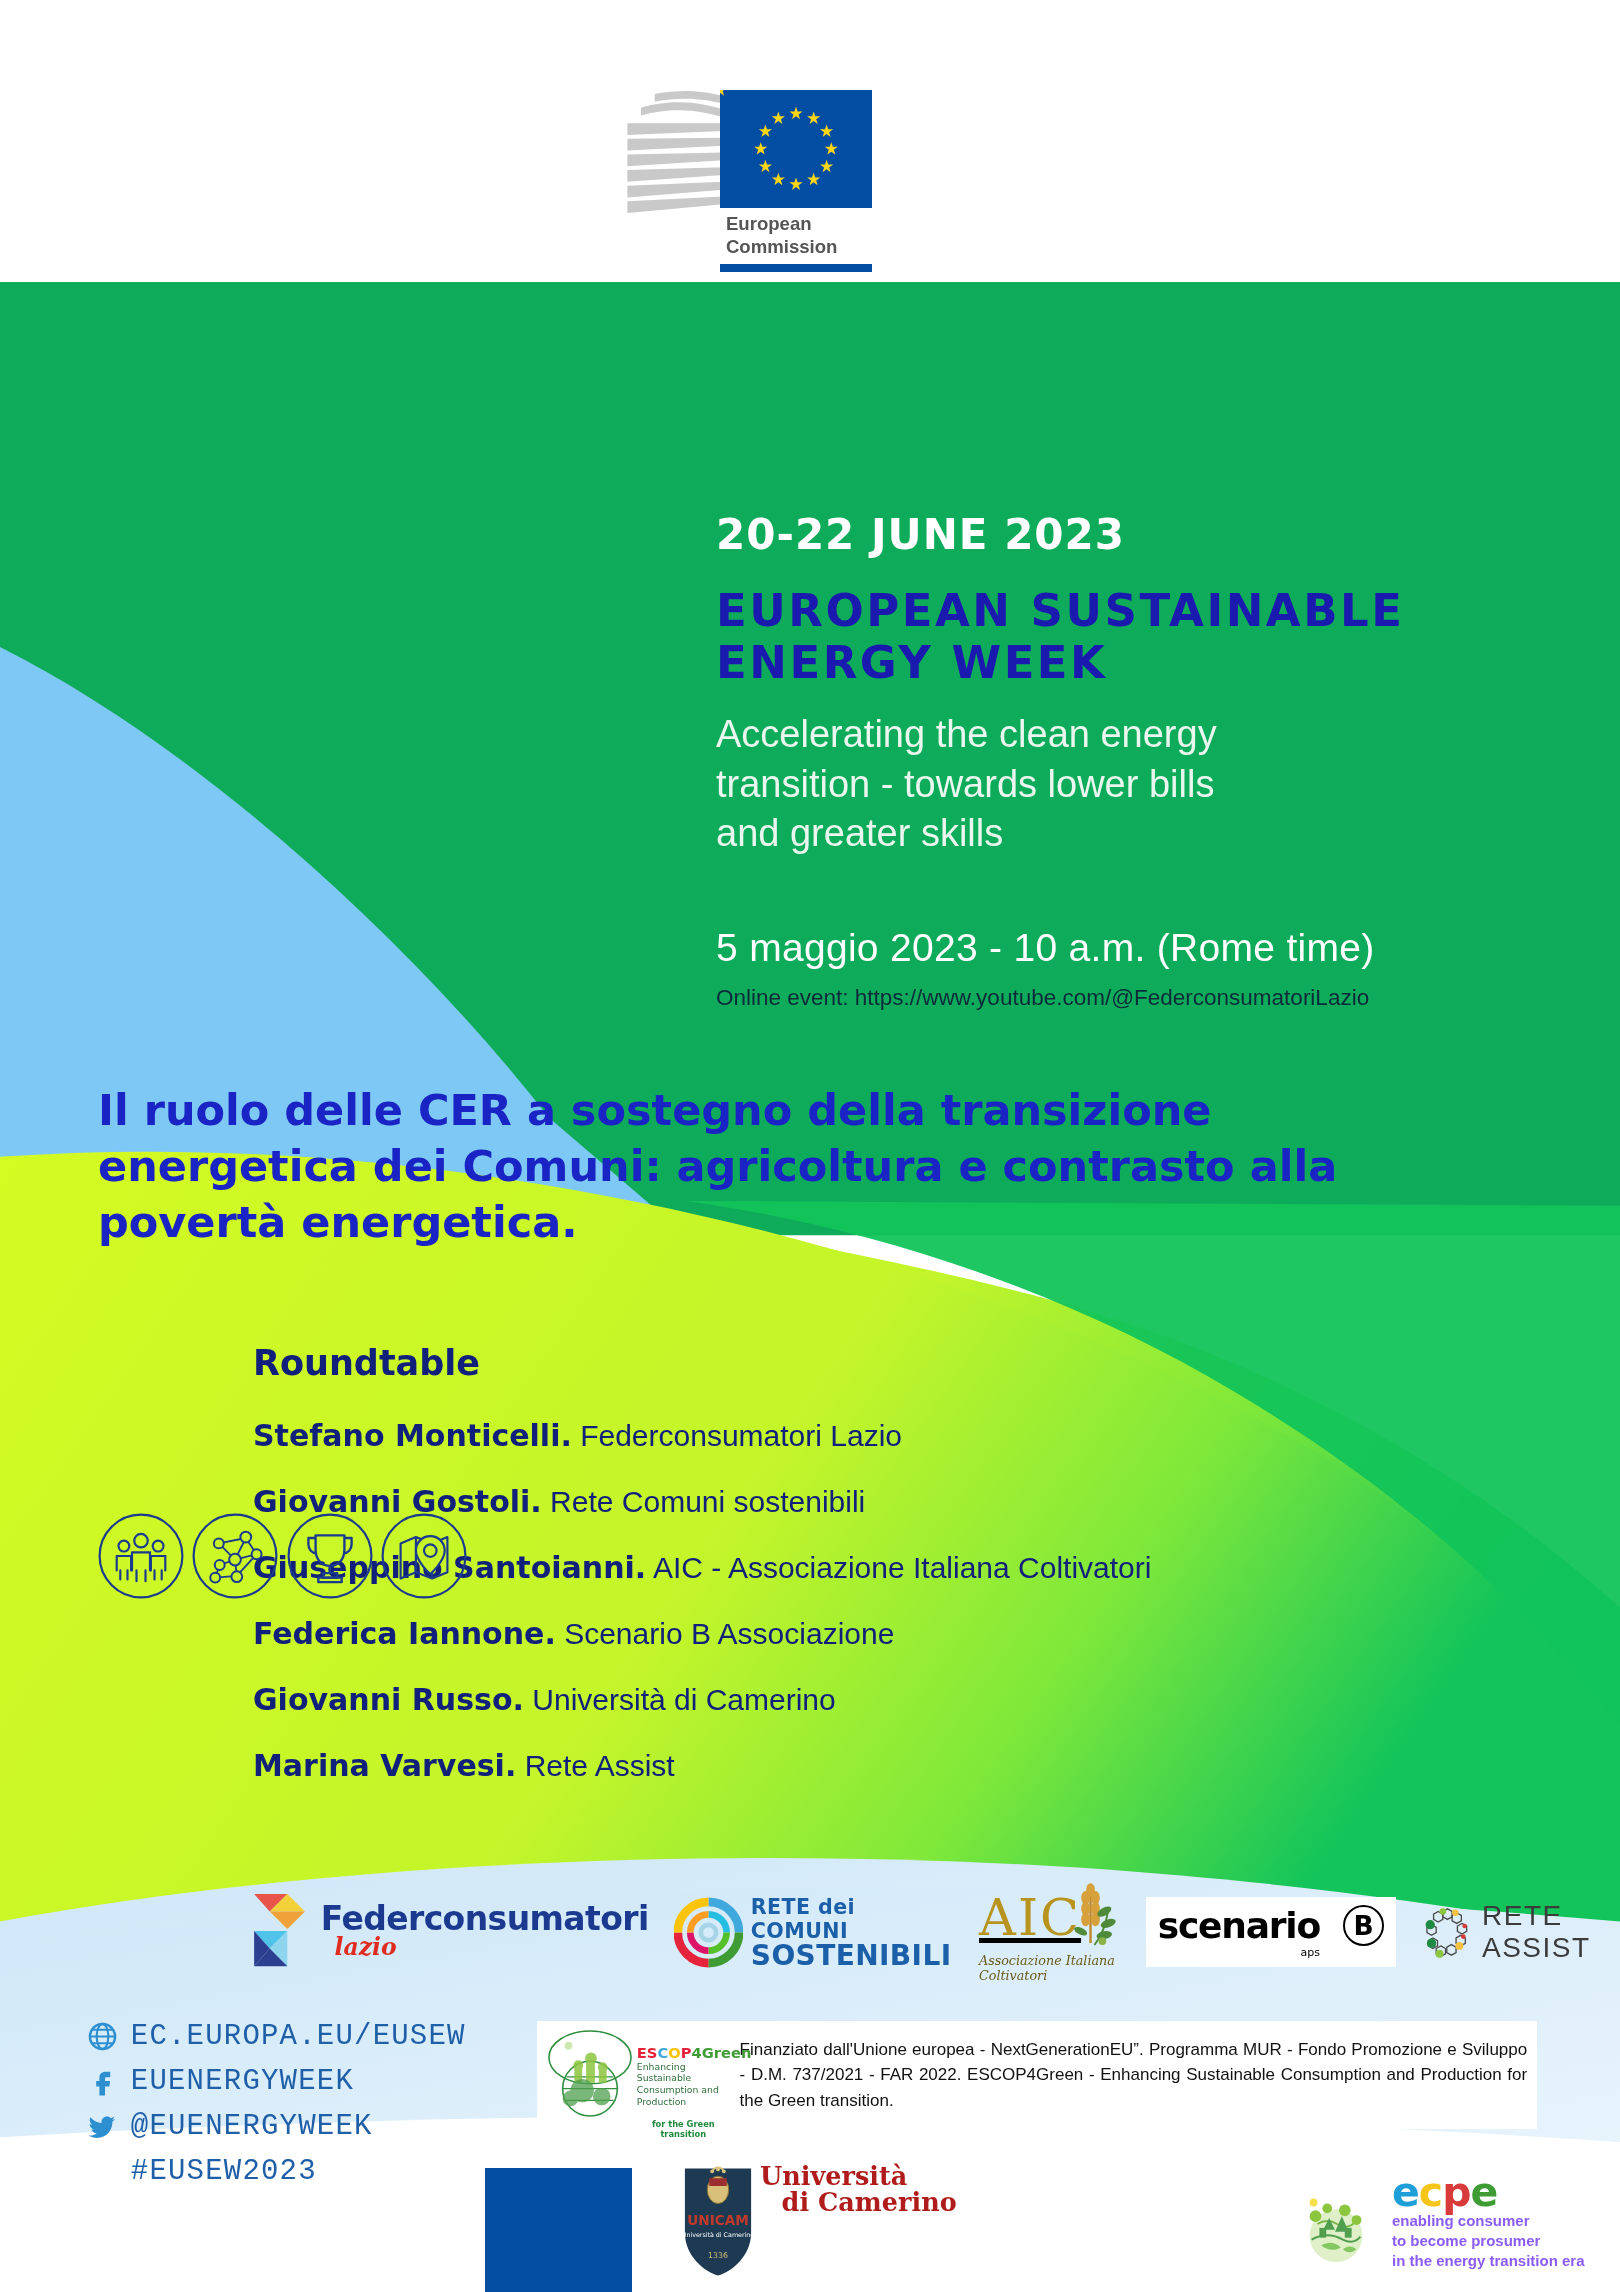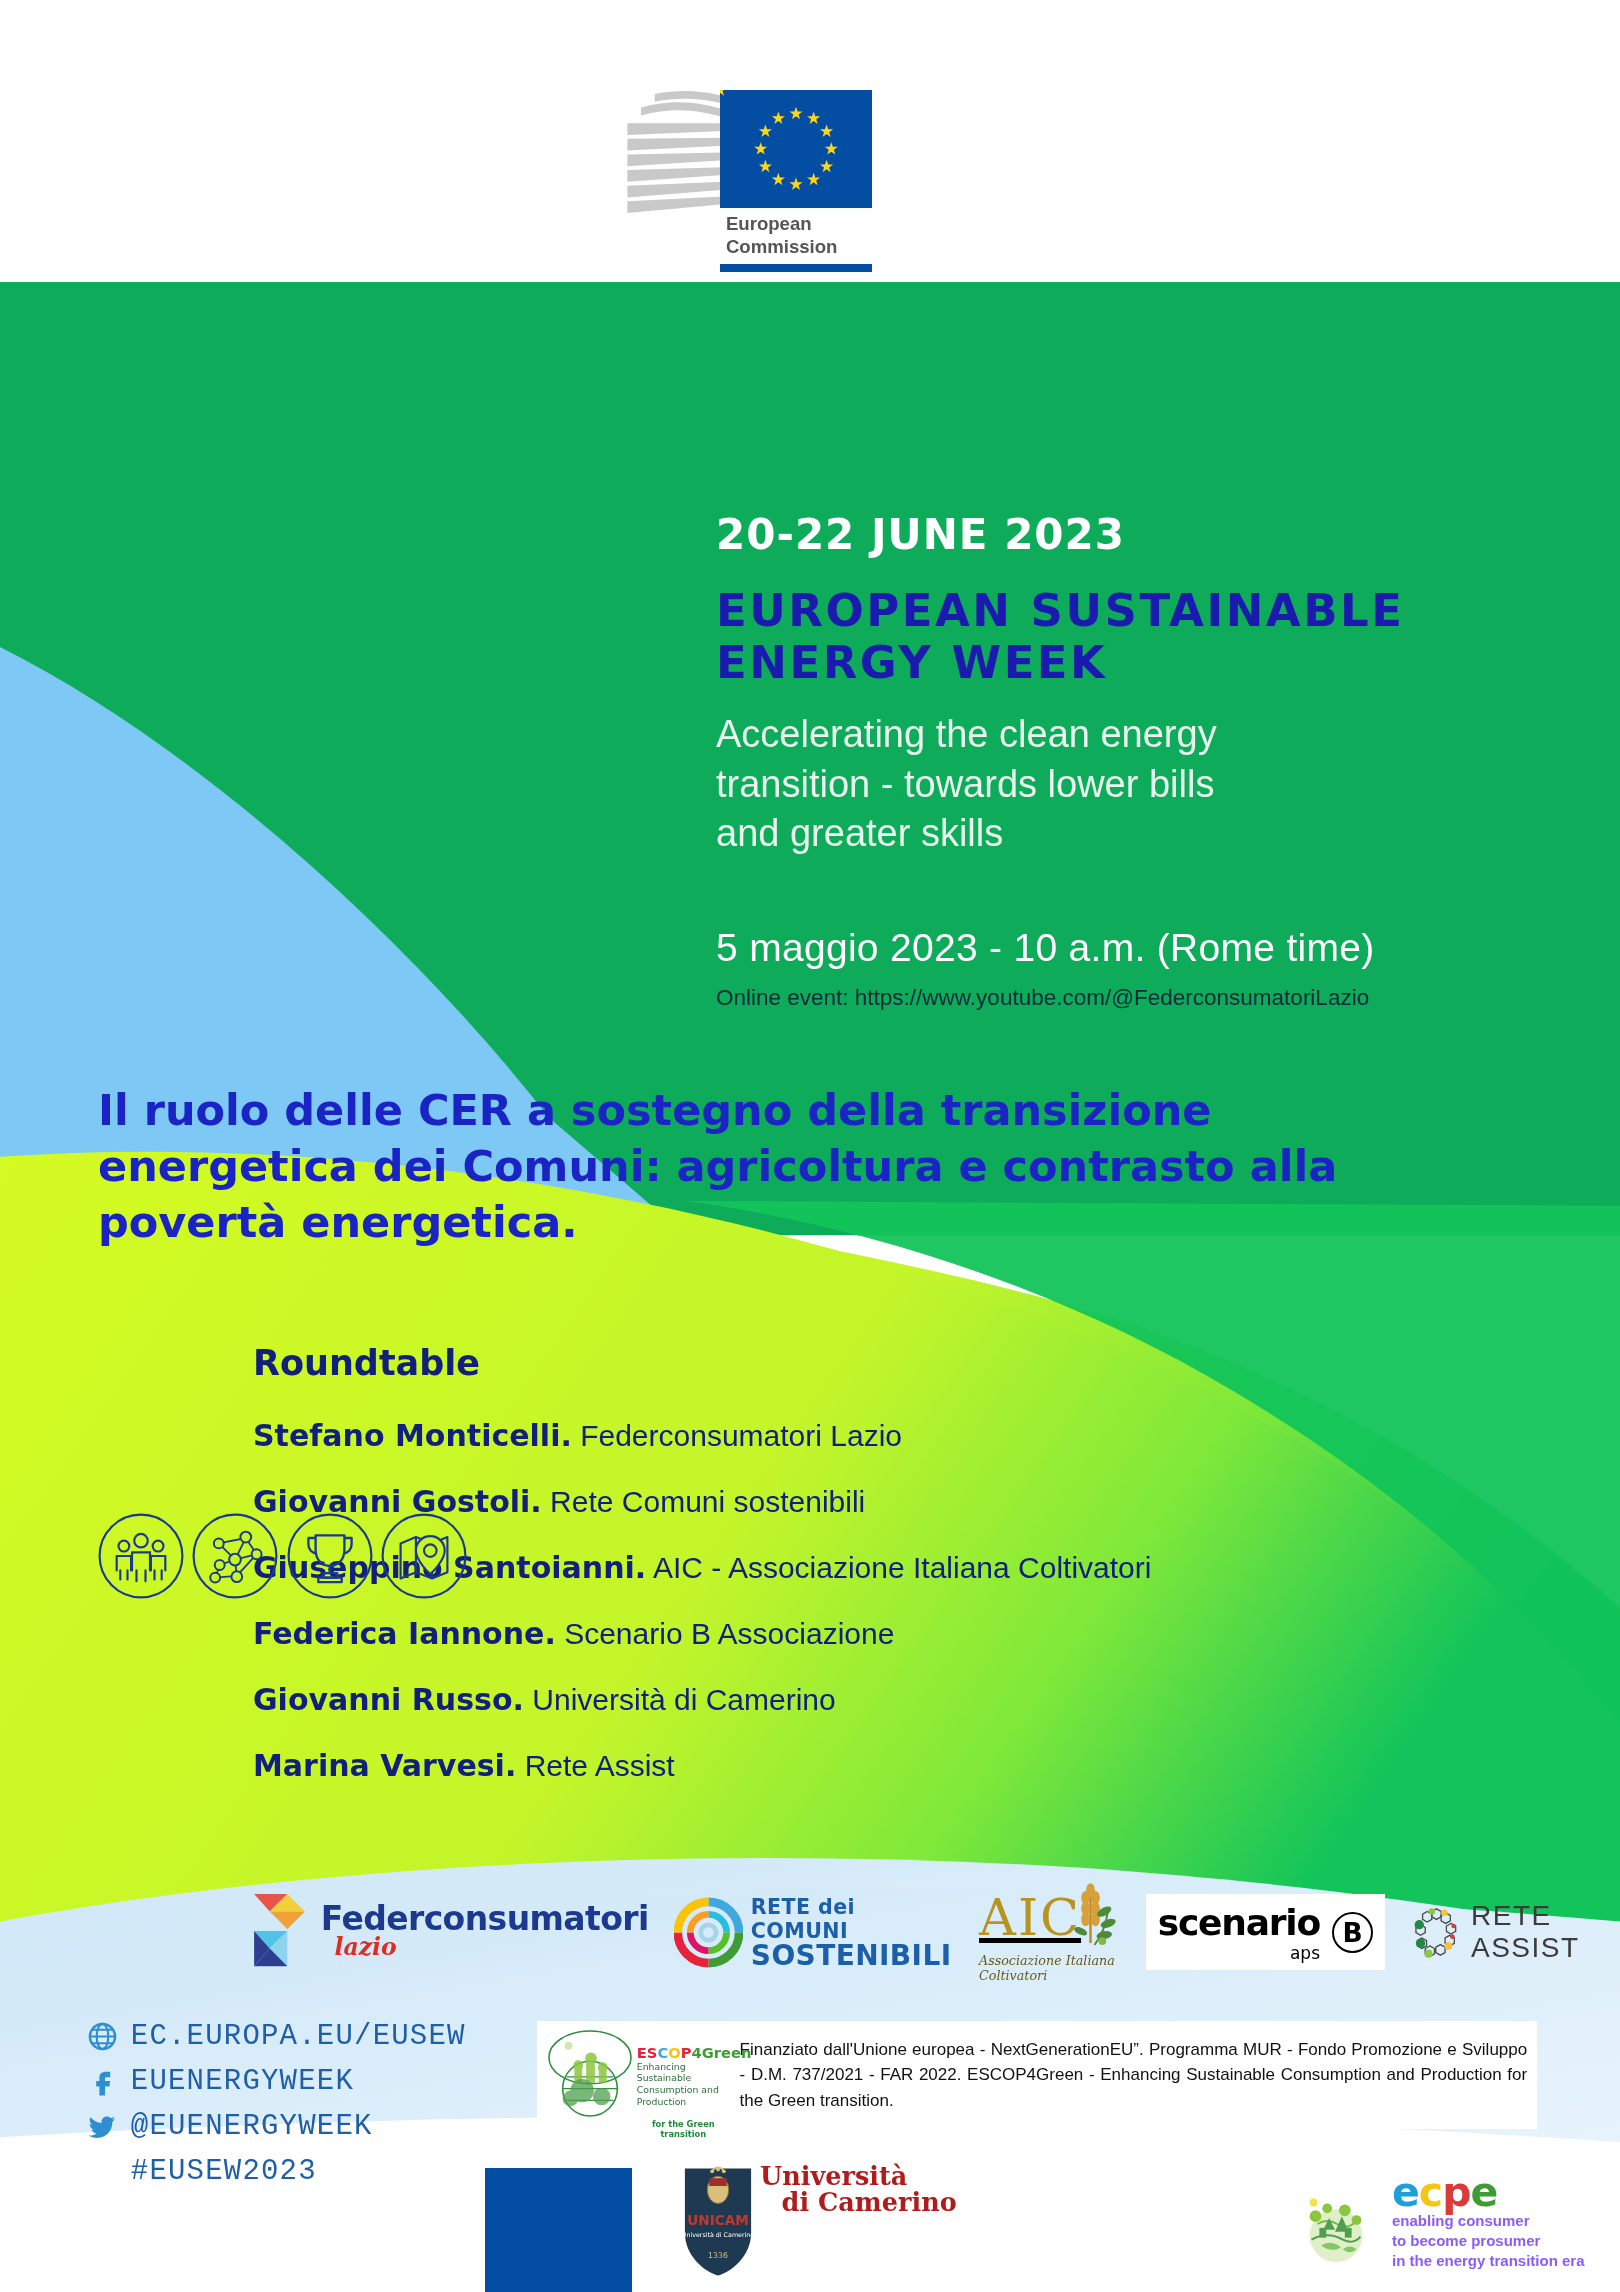--- a/index.html
+++ b/index.html
@@ -81,24 +81,24 @@
               margin-top:-2px; margin-left:13.7px; font-family:"DejaVu Serif", serif; }
 
   .rc-l1 { font-size:20.6px; font-weight:bold; color:#1b5fa8; letter-spacing:0.4px;
            font-family:"DejaVu Sans", sans-serif; }
   .rc-l2 { font-size:28px; font-weight:bold; color:#1b5fa8; letter-spacing:0.4px;
            font-family:"DejaVu Sans", sans-serif; line-height:0.95; }
 
   .aic-word { font-size:51px; color:#b8941f; font-family:"DejaVu Serif", serif; letter-spacing:2px; }
   .aic-sub { font-size:12.7px; color:#6a5a1a; font-style:italic; font-family:"DejaVu Serif", serif; }
 
-  .sc-box { background:#ffffff; padding:7.8px 11.8px; display:flex; align-items:center; gap:12px; }
+  .sc-box { background:#ffffff; padding:7.8px 11.8px; display:flex; gap:23px; }
   .sc-word { font-size:36px; font-weight:bold; color:#000; letter-spacing:-1.2px;
              font-family:"DejaVu Sans", sans-serif; }
-  .sc-aps { font-size:17px; color:#000; font-family:"DejaVu Sans", sans-serif; }
+  .sc-aps { font-size:11px; color:#000; font-family:"DejaVu Sans", sans-serif; }
   .sc-b { width:41px; height:41px; border:2.9px solid #000; border-radius:50%;
           display:flex; align-items:center; justify-content:center;
           font-size:26.5px; font-weight:bold; font-family:"DejaVu Sans", sans-serif; }
 
   .ra-word { font-size:28px; color:#3b3b3b; letter-spacing:1.5px; font-family:"Liberation Sans", sans-serif; }
 
   
   .social { position:absolute; left:82px; top:2017px; z-index:5;
             font-family:Liberation Mono, monospace; }
   .soc-row { display:flex; align-items:center; height:39px; margin-bottom:5.9px; }

